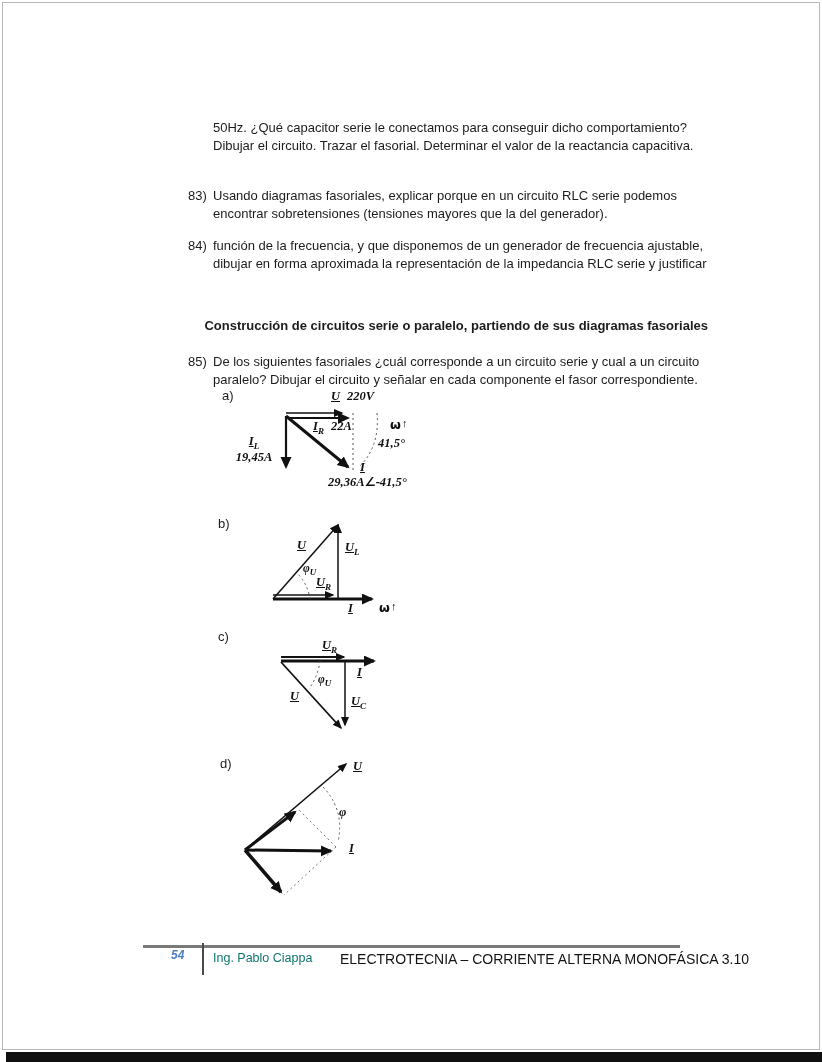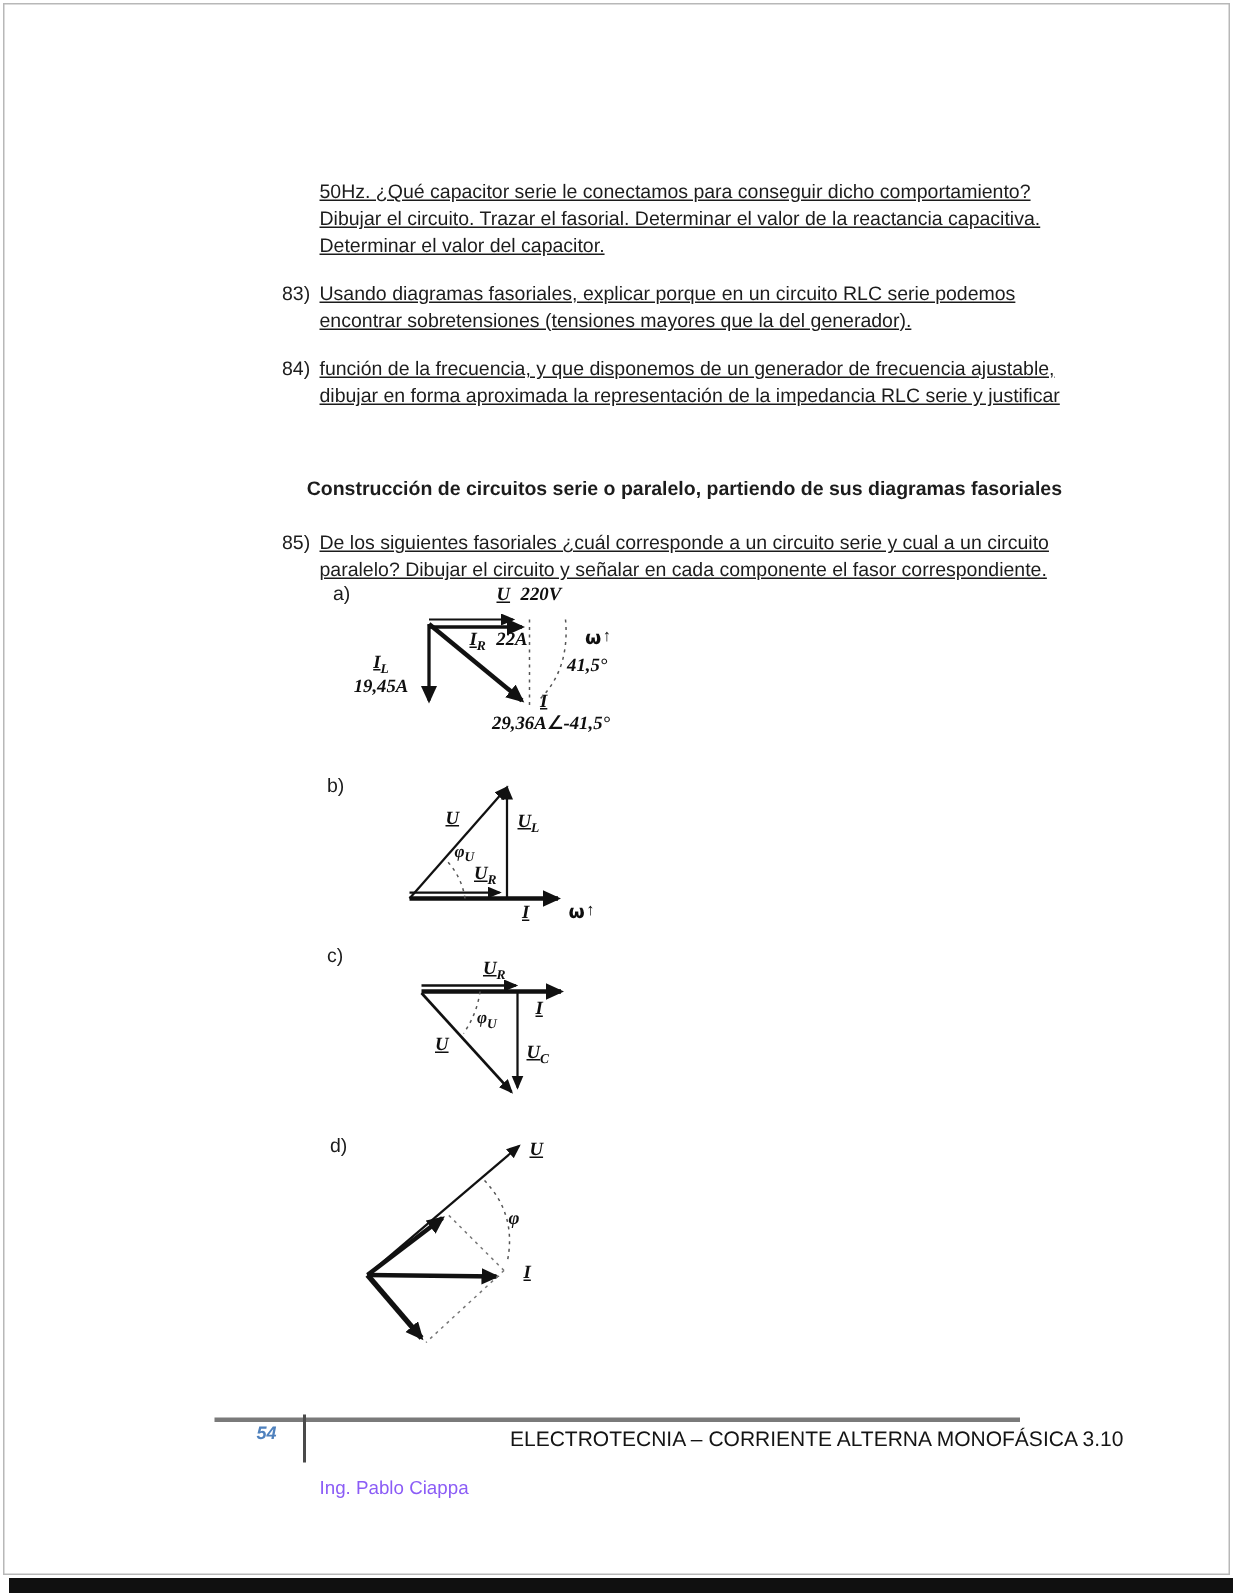--- a/index.html
+++ b/index.html
@@ -7,42 +7,42 @@
     width:822px;height:1062px;position:relative;background:#ffffff;
     font-family:"Liberation Sans",sans-serif;color:#1c1c1c;overflow:hidden;
   }
   .page-frame{position:absolute;left:2px;top:2px;width:816px;height:1046px;
     border:1px solid #b8b8b8;pointer-events:none;}
   .bottom-bar{position:absolute;left:6px;right:0;bottom:0;height:10px;background:#101010;}
 
   
   .tblock{position:absolute;left:188px;width:520px;font-size:13px;line-height:18px;color:#1c1c1c;}
   .tline{white-space:nowrap;}
-  .hang{padding-left:25px;position:relative;text-decoration:underline;}
+  .hang{padding-left:25px;position:relative;}
   .num{position:absolute;left:0;top:0;}
   .heading{font-weight:bold;text-align:right;}
 
   
   .diagram{position:absolute;}
   .diagram svg{position:absolute;left:0;top:0;}
   .dletter{position:absolute;font-size:13px;color:#1c1c1c;}
   .dlabel{position:absolute;font-family:"Liberation Serif","DejaVu Sans",serif;
     font-style:italic;font-weight:bold;font-size:12.5px;line-height:1.1;color:#0f0f0f;white-space:nowrap;}
   .dlabel sub{font-size:9px;}
   .vec{text-decoration:underline;}
   .val{margin-left:7px;}
   .omega{font-family:"DejaVu Sans",sans-serif;font-style:normal;}
   .upar{font-size:11px;position:relative;top:-2px;margin-left:1px;font-style:normal;}
   .ctr{text-align:center;}
 
   
   .footer-line{position:absolute;left:143px;top:945px;width:537px;height:3px;background:#7a7a7a;}
   .footer-page{position:absolute;left:171px;top:948px;font-size:12px;font-weight:bold;color:#4f81bd;font-style:italic;}
   .footer-vline{position:absolute;left:202px;top:943px;width:2px;height:32px;background:#4a4a4a;}
-  .footer-author{position:absolute;left:213px;top:951px;font-size:12.5px;color:#8b5cf6;margin-top:34px;}
+  .footer-author{position:absolute;left:213px;top:951px;font-size:12.5px;color:#0f766e;}
   .footer-title{position:absolute;left:340px;top:951px;font-size:14px;color:#141414;}
 </style>
 </head>
 <body>
 
 <svg width="0" height="0" style="position:absolute">
   <defs>
     <marker id="ah-s" markerUnits="userSpaceOnUse" markerWidth="10" markerHeight="9" refX="8" refY="4" orient="auto">
       <path d="M0,0 L9.5,4 L0,8 Z" fill="#111"></path>
     </marker>
@@ -51,21 +51,20 @@
     </marker>
   </defs>
 </svg>
 
 <div class="page-frame"></div>
 
 <div class="tblock" style="top:119px">
   <div class="hang">
     <div class="tline">50Hz. ¿Qué capacitor serie le conectamos para conseguir dicho comportamiento?</div>
     <div class="tline">Dibujar el circuito. Trazar el fasorial. Determinar el valor de la reactancia capacitiva.</div>
-    <div class="tline">Determinar el valor del capacitor.</div>
   </div>
 </div>
 
 <div class="tblock" style="top:187px">
   <div class="hang">
     <span class="num">83)</span>
     <div class="tline">Usando diagramas fasoriales, explicar porque en un circuito RLC serie podemos</div>
     <div class="tline">encontrar sobretensiones (tensiones mayores que la del generador).</div>
   </div>
 </div>

